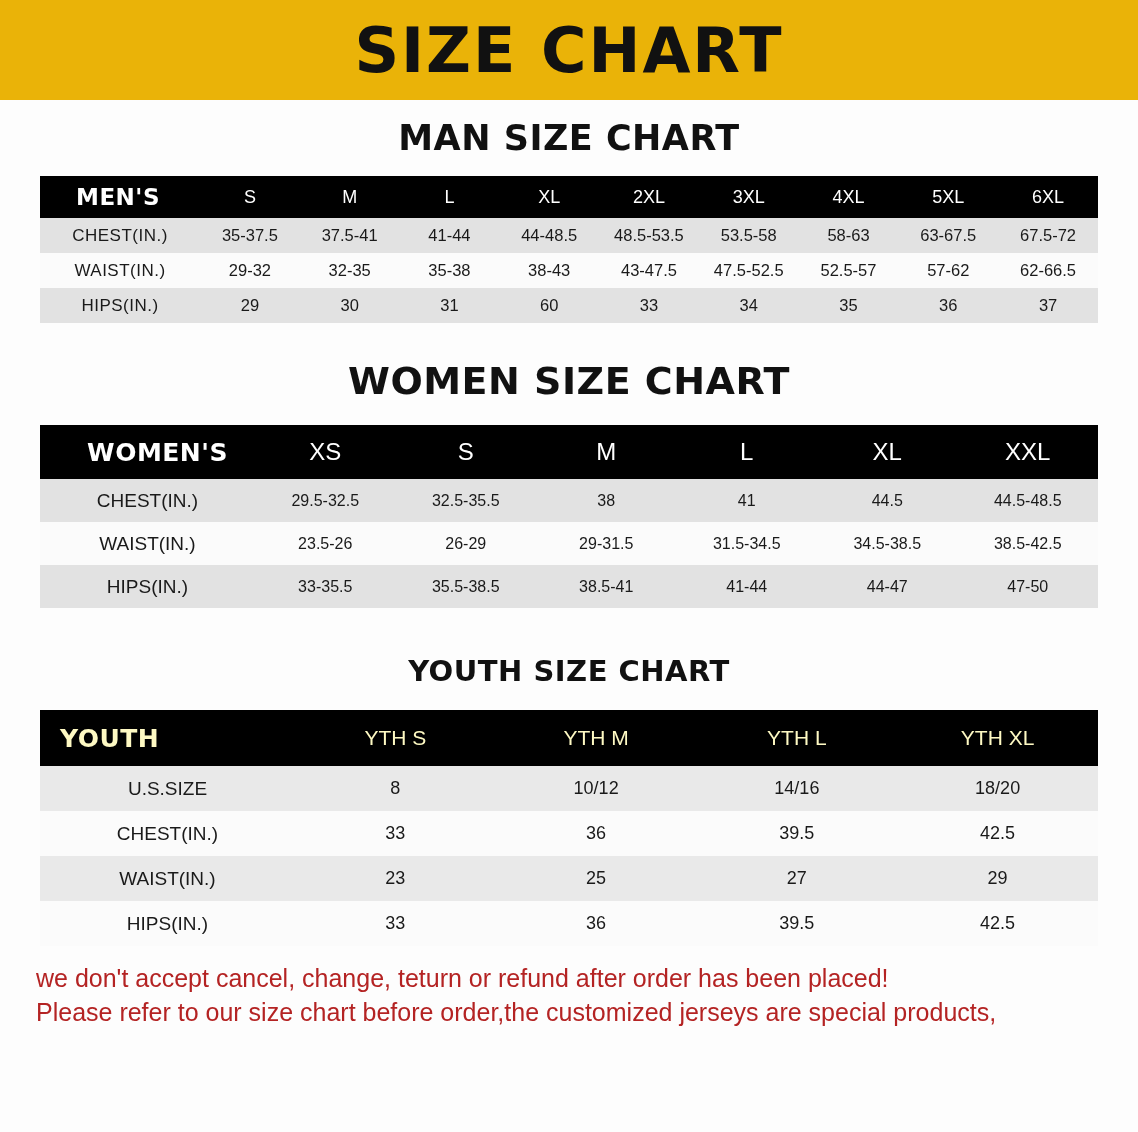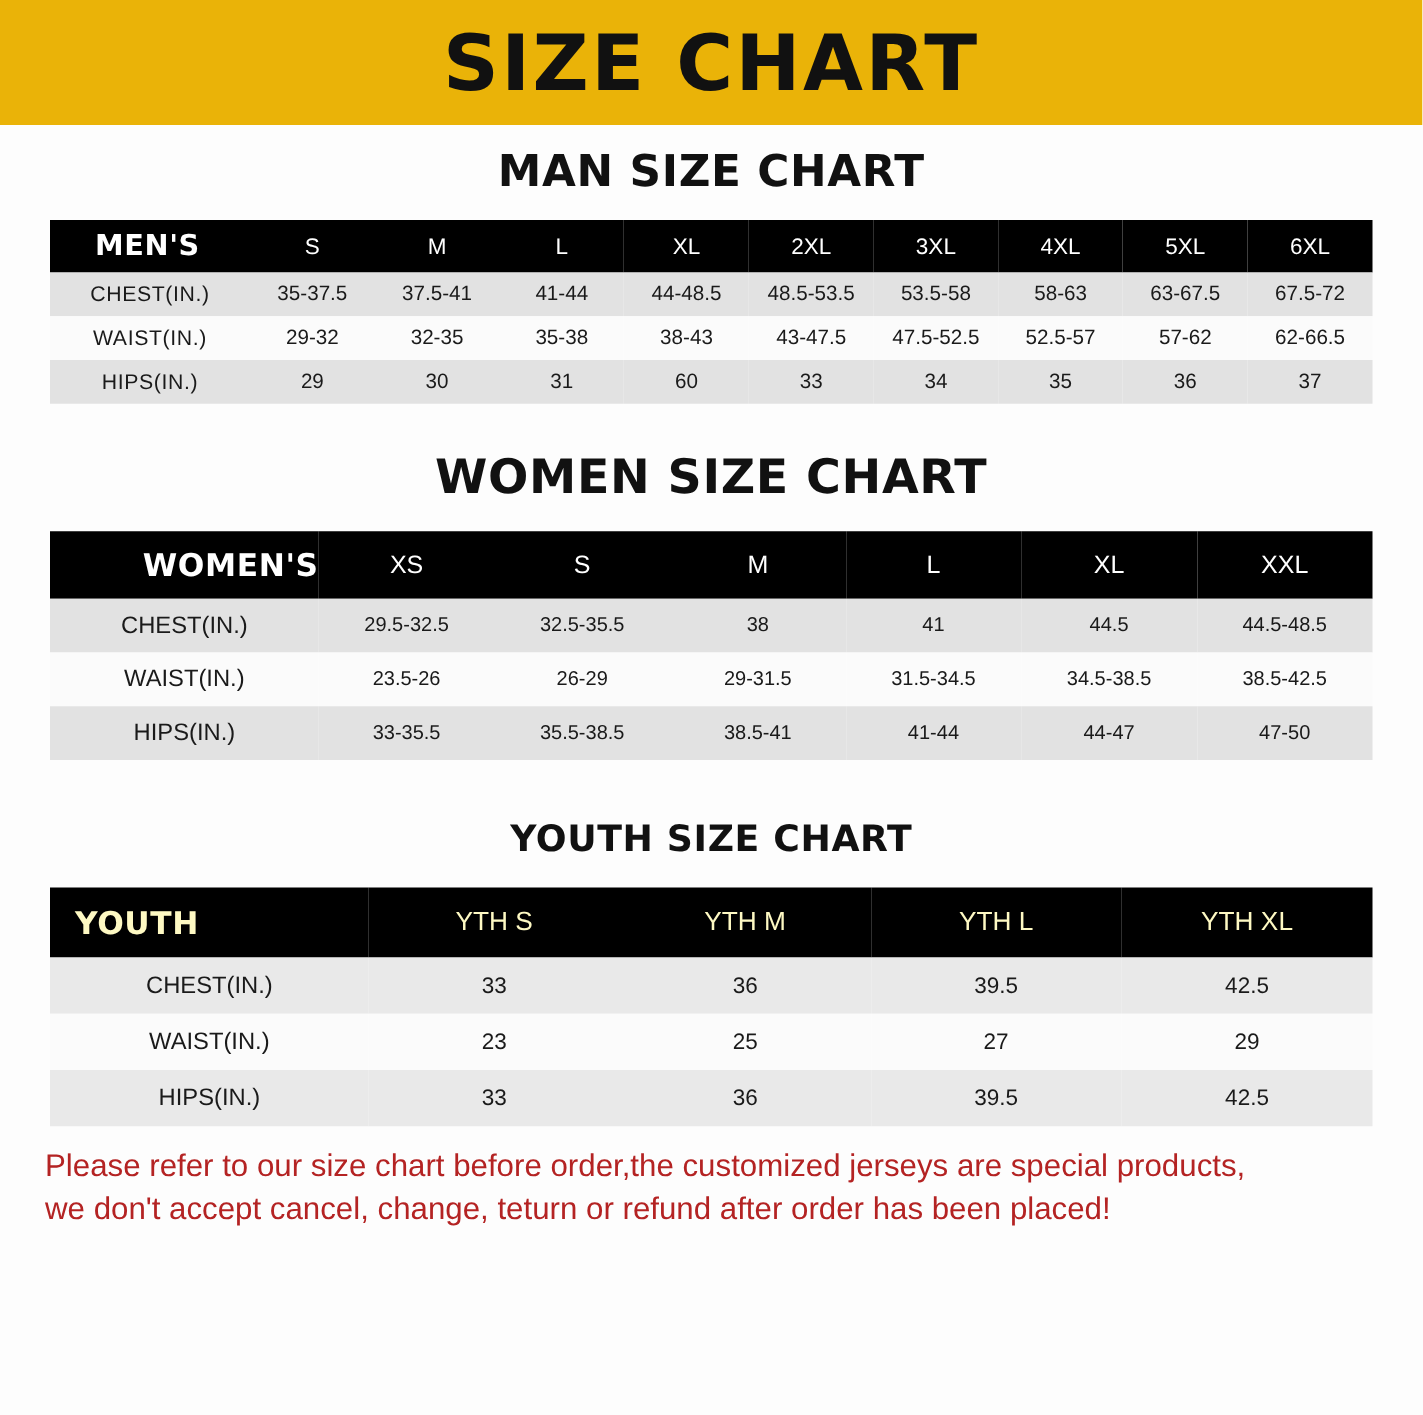--- a/index.html
+++ b/index.html
@@ -86,24 +86,24 @@
   #men-table tbody td.rowlabel {
     text-align: center;
     font-size: 17px;
     letter-spacing: 0.5px;
   }
   
   #women-table thead th {
     background: #000;
     color: #fff;
     height: 54px;
-    font-size: 20px;
+    font-size: 24px;
   }
   #women-table thead th.rowlabel {
-    text-align: right;
+    text-align: center;
     padding-left: 20px;
     font-family: "DejaVu Sans", sans-serif;
     font-weight: bold;
     font-size: 25px;
     letter-spacing: 0.5px;
   }
   #women-table tbody td {
     height: 43px;
     font-size: 16px;
   }
@@ -284,20 +284,27 @@
         <tr>
           <th class="rowlabel">YOUTH</th>
           <th>YTH S</th>
           <th>YTH M</th>
           <th>YTH L</th>
           <th>YTH XL</th>
         </tr>
       </thead>
       <tbody>
         <tr>
+          <td class="rowlabel">U.S.SIZE</td>
+          <td>8</td>
+          <td>10/12</td>
+          <td>14/16</td>
+          <td>18/20</td>
+        </tr>
+        <tr>
           <td class="rowlabel">CHEST(IN.)</td>
           <td>33</td>
           <td>36</td>
           <td>39.5</td>
           <td>42.5</td>
         </tr>
         <tr>
           <td class="rowlabel">WAIST(IN.)</td>
           <td>23</td>
           <td>25</td>
@@ -309,17 +316,17 @@
           <td>33</td>
           <td>36</td>
           <td>39.5</td>
           <td>42.5</td>
         </tr>
       </tbody>
     </table>
   </div>
 
   <div class="notice">
+    <div>we don't accept cancel, change, teturn or refund after order has been placed!</div>
     <div>Please refer to our size chart before order,the customized jerseys are special products,</div>
-    <div>we don't accept cancel, change, teturn or refund after order has been placed!</div>
   </div>
 
 </div>
 
 </body></html>

